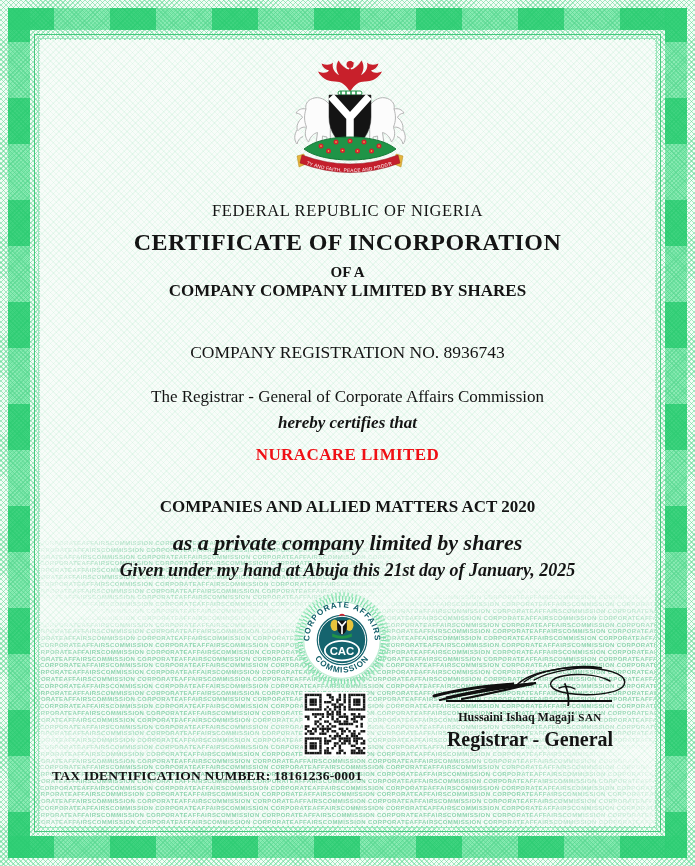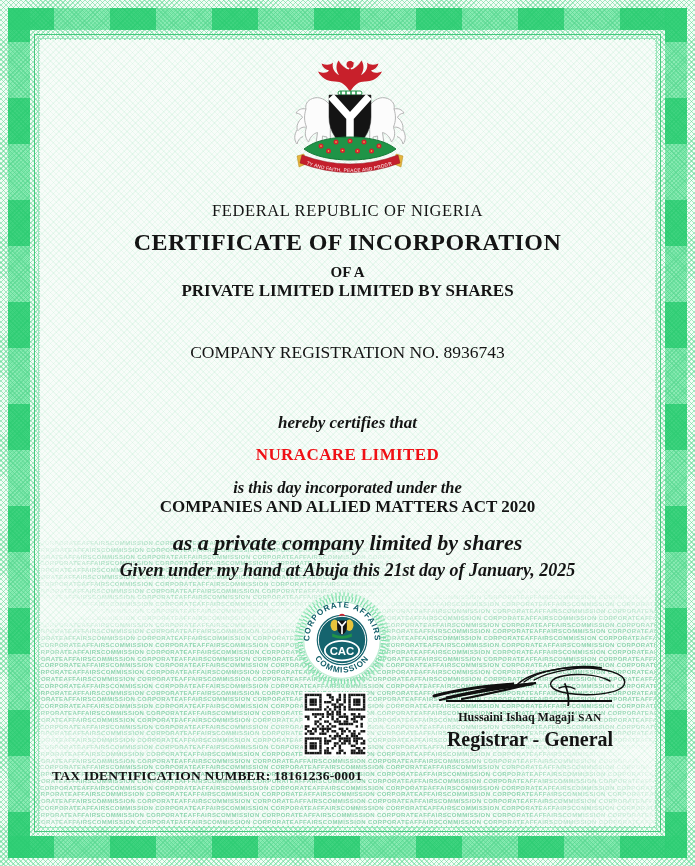--- a/index.html
+++ b/index.html
@@ -190,25 +190,25 @@
     <path d="M54 198 Q150 234 246 198 L250 214 Q150 252 50 214 Z" fill="#c41f2c" stroke="#941521"></path>
     <path id="mottoPath" d="M62 216 Q150 248 238 216" fill="none"></path>
     <text font-family="Liberation Sans, sans-serif" font-size="9.5" fill="#ffffff" letter-spacing="0.5">
       <textPath href="#mottoPath" startOffset="50%" text-anchor="middle">UNITY AND FAITH, PEACE AND PROGRESS</textPath>
     </text>
   </svg>
 
   <div class="cline country">FEDERAL REPUBLIC OF NIGERIA</div>
   <div class="cline title">CERTIFICATE OF INCORPORATION</div>
   <div class="cline ofa">OF A</div>
-  <div class="cline ctype">PRIVATE LIMITED LIMITED BY SHARES</div>
+  <div class="cline ctype">COMPANY COMPANY LIMITED BY SHARES</div>
   <div class="cline regno">COMPANY REGISTRATION NO. 8936743</div>
+  <div class="cline regline">The Registrar - General of Corporate Affairs Commission</div>
   <div class="cline certifies script">hereby certifies that</div>
   <div class="cline cname">NURACARE LIMITED</div>
-  <div class="cline incline script">is this day incorporated under the</div>
   <div class="cline actline">COMPANIES AND ALLIED MATTERS ACT 2020</div>
   <div class="cline asline script">as a private company limited by shares</div>
   <div class="cline givenline script">Given under my hand at Abuja this 21st day of January, 2025</div>
 
   <svg class="seal" viewBox="0 0 120 120">
     <circle cx="60" cy="60" r="56" fill="none" stroke="#9fe9bf" stroke-width="5" stroke-dasharray="2 3"></circle>
     <circle cx="60" cy="60" r="51" fill="none" stroke="#7fe0ab" stroke-width="6" stroke-dasharray="1.5 2.5"></circle>
     <circle cx="60" cy="60" r="47" fill="#ffffff" stroke="#bfeed4" stroke-width="1.5"></circle>
     <circle cx="60" cy="60" r="31" fill="#15646e"></circle>
     <circle cx="60" cy="60" r="29" fill="none" stroke="#ffffff" stroke-width="1.2"></circle>

